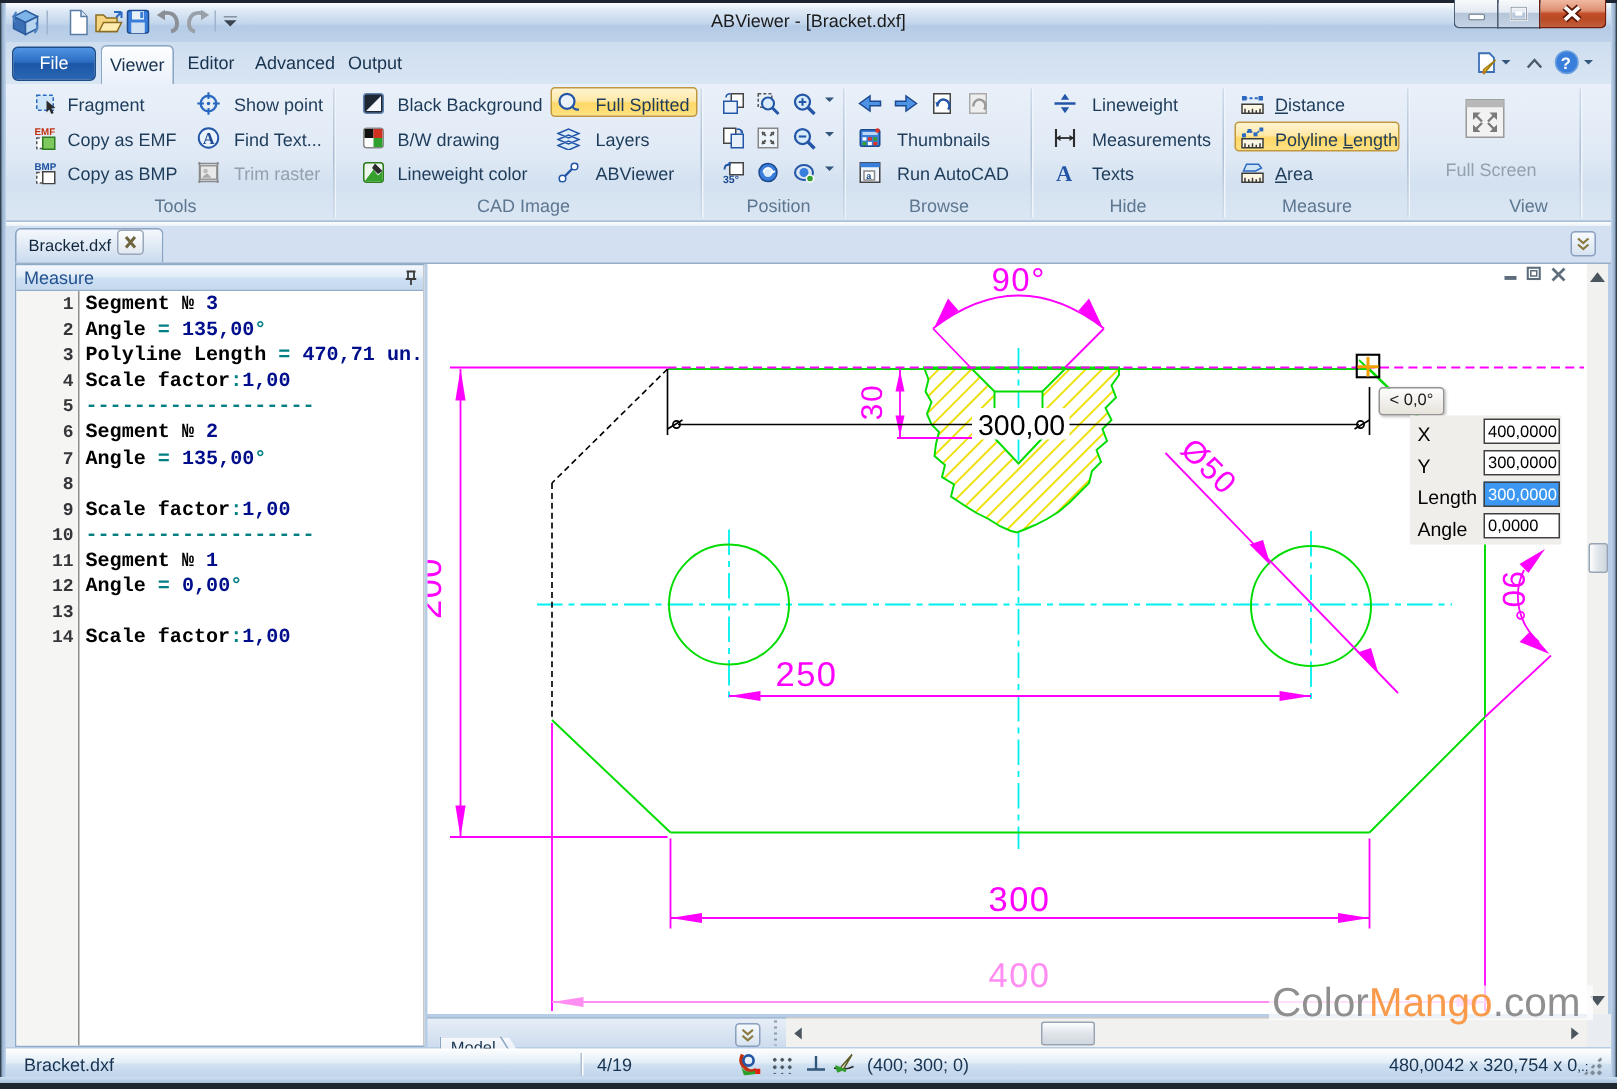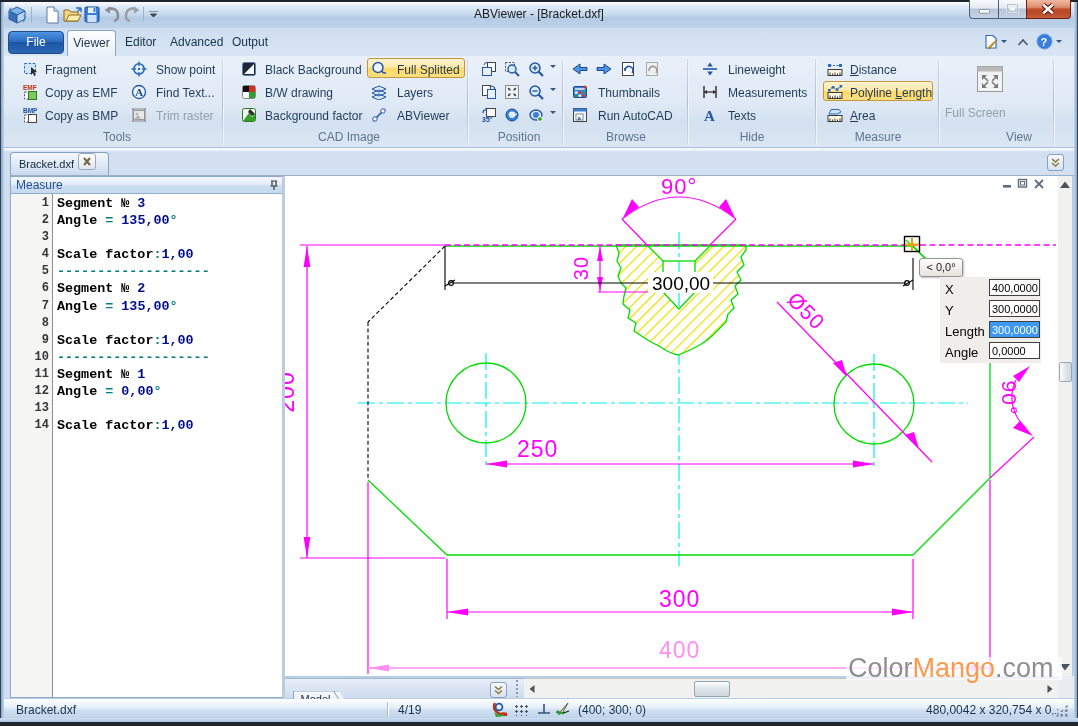--- a/index.html
+++ b/index.html
@@ -282,21 +282,21 @@
         <path d="M8 2 h6 v6 h-6 Z" fill="#d03020"></path>
       </svg>
       <span class="rlabel" style="left:24px;">B/W drawing</span>
     </div>
   <div class="ritem" style="left:237px; top:51px;">
       <svg class="ricon" viewBox="0 0 16 16">
         <rect x="1.5" y="1.5" width="13" height="13" rx="2" fill="#eef6ee" stroke="#2c7b1c"></rect>
         <path d="M2 14 L8 6 L11 10 L14 7 V14 Z" fill="#35a02c"></path>
         <path d="M9 2 L14 7 L11 9 L7 5 Z" fill="#2b2b2b"></path>
       </svg>
-      <span class="rlabel" style="left:24px;">Background factor</span>
+      <span class="rlabel" style="left:24px;">Lineweight color</span>
     </div>
   <div class="hl abs" style="left:363px; top:2px; width:98px; height:20px;"></div>
   <div class="ritem" style="left:367px; top:5px;">
       <svg class="ricon" viewBox="0 0 16 16">
         <circle cx="7" cy="6.5" r="5" fill="#eaf2fb" stroke="#2456a8" stroke-width="1.5"></circle>
         <path d="M10.5 10 Q12 12.5 15 12" fill="none" stroke="#2456a8" stroke-width="1.5"></path>
       </svg>
       <span class="rlabel" style="left:26px;">Full Splitted</span>
     </div>
   <div class="ritem" style="left:367px; top:28px;">
@@ -483,21 +483,21 @@
       </svg>
       <span class="rlabel" style="left:23px;"><u>A</u>rea</span>
     </div>
 
   <div class="abs" style="left:970px; top:7px; width:32px; height:32px;"><svg width="32" height="32" viewBox="0 0 32 32">
         <rect x="3.5" y="3.5" width="25" height="25" fill="#f2f2f2" stroke="#9a9a9a"></rect>
         <rect x="3.5" y="3.5" width="25" height="5" fill="#b8b8b8"></rect>
         <path d="M8 12 l5 0 l-5 5 Z M24 12 l0 5 l-5-5 Z M8 25 l0-5 l5 5 Z M24 25 l-5 0 l5-5 Z" fill="#7a7a7a"></path>
         <path d="M9 13 L14 18 M23 13 L18 18 M9 24 L14 19 M23 24 L18 19" stroke="#7a7a7a" stroke-width="1.6"></path>
       </svg></div>
-  <div class="abs gray" style="left:941px; top:50px; width:98px; text-align:left; font-size:12px;">Full Screen</div>
+  <div class="abs gray" style="left:941px; top:50px; width:98px; text-align:center; font-size:12px;">Full Screen</div>
 </div>
 
 <div class="abs" id="gapline"></div>
 <div class="abs" id="doctabbar">
   <div class="abs" id="doctab">
       <span style="position:absolute;left:8px;top:5px;">Bracket.dxf</span>
     </div>
   <div class="abs" id="doctab-close"><svg width="16" height="15" viewBox="0 0 16 15">
         <path d="M5 4 L11 11 M11 4 L5 11" stroke="#70663e" stroke-width="2"></path>
       </svg></div>
@@ -522,20 +522,21 @@
   <div class="ln" style="top:122px; left:2px;">7</div>
   <div class="ln" style="top:139px; left:2px;">8</div>
   <div class="ln" style="top:156px; left:2px;">9</div>
   <div class="ln" style="top:173px; left:2px;">10</div>
   <div class="ln" style="top:190px; left:2px;">11</div>
   <div class="ln" style="top:207px; left:2px;">12</div>
   <div class="ln" style="top:224px; left:2px;">13</div>
   <div class="ln" style="top:241px; left:2px;">14</div>
   <div class="pl" style="top:19px;">Segment № <span class="num">3</span></div>
   <div class="pl" style="top:36px;">Angle <span class="tl">=</span> <span class="num">135,00</span><span class="tl">°</span></div>
+  <div class="pl" style="top:53px;">Polyline Length <span class="tl">=</span> <span class="num">470,71 un.</span></div>
   <div class="pl" style="top:70px;">Scale factor<span class="tl">:</span><span class="num">1,00</span></div>
   <div class="pl tl" style="top:87px;">-------------------</div>
   <div class="pl" style="top:104px;">Segment № <span class="num">2</span></div>
   <div class="pl" style="top:122px;">Angle <span class="tl">=</span> <span class="num">135,00</span><span class="tl">°</span></div>
   <div class="pl" style="top:156px;">Scale factor<span class="tl">:</span><span class="num">1,00</span></div>
   <div class="pl tl" style="top:173px;">-------------------</div>
   <div class="pl" style="top:190px;">Segment № <span class="num">1</span></div>
   <div class="pl" style="top:207px;">Angle <span class="tl">=</span> <span class="num">0,00</span><span class="tl">°</span></div>
   <div class="pl" style="top:241px;">Scale factor<span class="tl">:</span><span class="num">1,00</span></div>
 </div>

